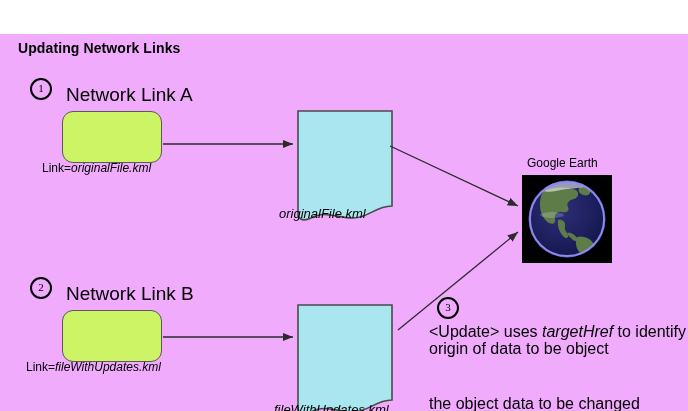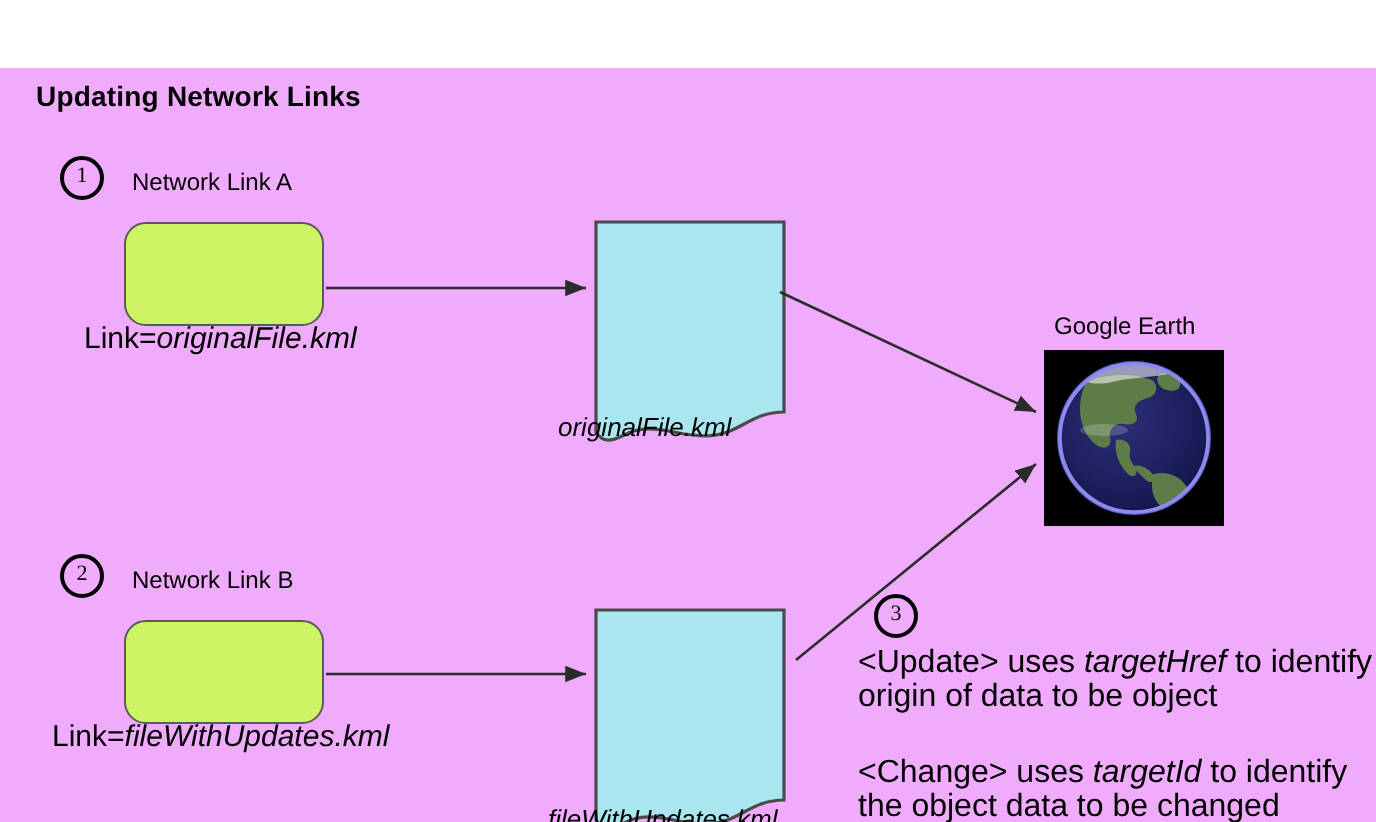--- a/index.html
+++ b/index.html
@@ -48,27 +48,27 @@
     width: 100px;
     height: 52px;
     background: #ccf464;
     border: 1.6px solid #5a5a5a;
     border-radius: 11px;
     box-sizing: border-box;
   }
 
   
   .node-title {
+    font-size: 19px;
+    white-space: nowrap;
+  }
+
+  
+  .link-caption {
     font-size: 12px;
-    white-space: nowrap;
-  }
-
-  
-  .link-caption {
-    font-size: 15px;
     white-space: nowrap;
   }
   .link-caption i { font-style: italic; }
 
   
   .doc-shape {
     width: 96px;
     height: 112px;
   }
   .doc-caption {
@@ -184,21 +184,20 @@
       <circle cx="45" cy="44" r="37" fill="none" stroke="#8e8bf0" stroke-width="1.8"></circle>
     </svg>
   </div>
 
   <div class="abs step-marker" style="left:437px; top:263px;">3</div>
 
   <div class="abs note-line" style="left:429px; top:289px;"><span>&lt;Update&gt; uses </span><i>targetHref</i><span> to identify</span></div>
 
   <div class="abs note-line" style="left:429px; top:306px;">origin of data to be object</div>
 
-  <div class="abs note-line" style="left:429px; top:344px;"><span>&lt;Change&gt; uses </span><i>targetId</i><span> to identify</span></div>
 
   <div class="abs note-line" style="left:429px; top:361px;">the object data to be changed</div>
 
   <svg class="overlay">
     <defs>
       <marker id="arrowHead" markerWidth="9" markerHeight="9" refX="8" refY="3.2" orient="auto" markerUnits="strokeWidth">
         <path d="M0,0 L8,3.2 L0,6.4 z" fill="#2b2b2b"></path>
       </marker>
     </defs>
 

